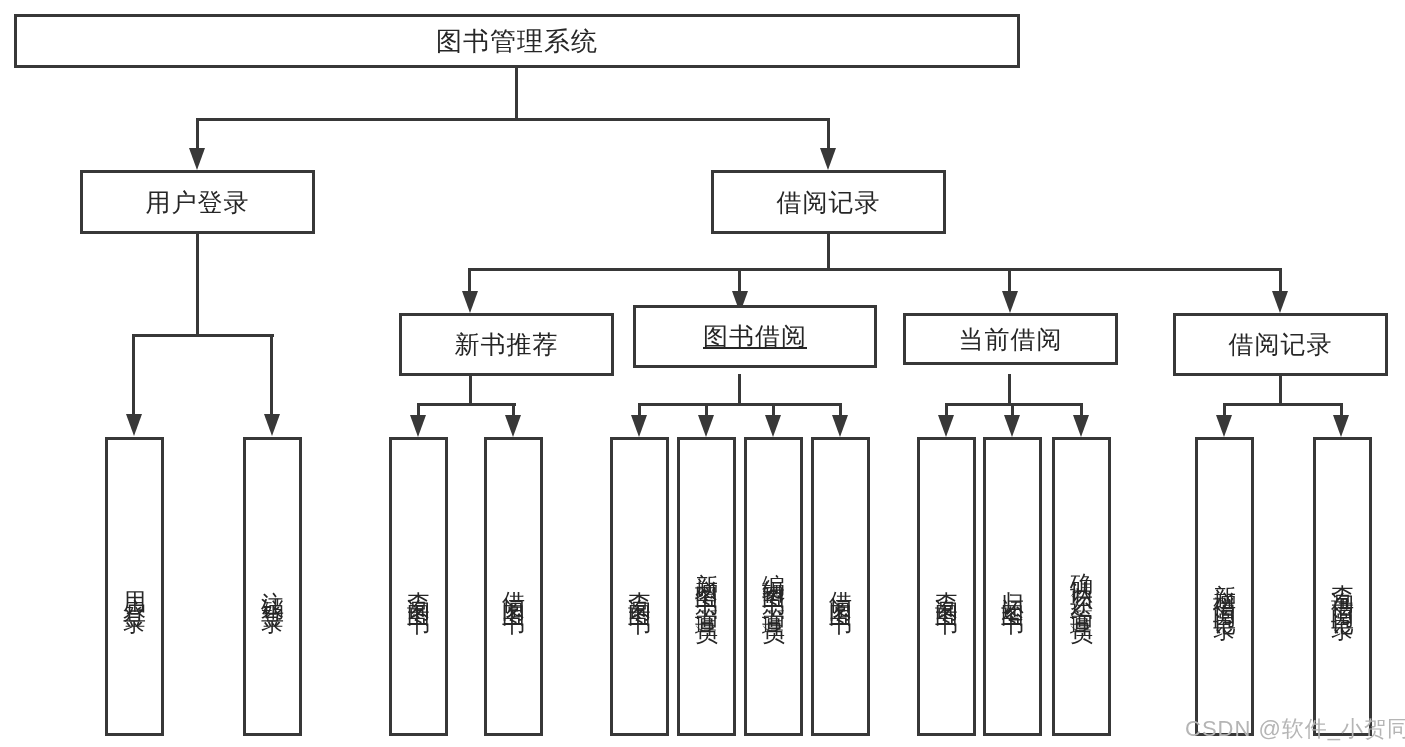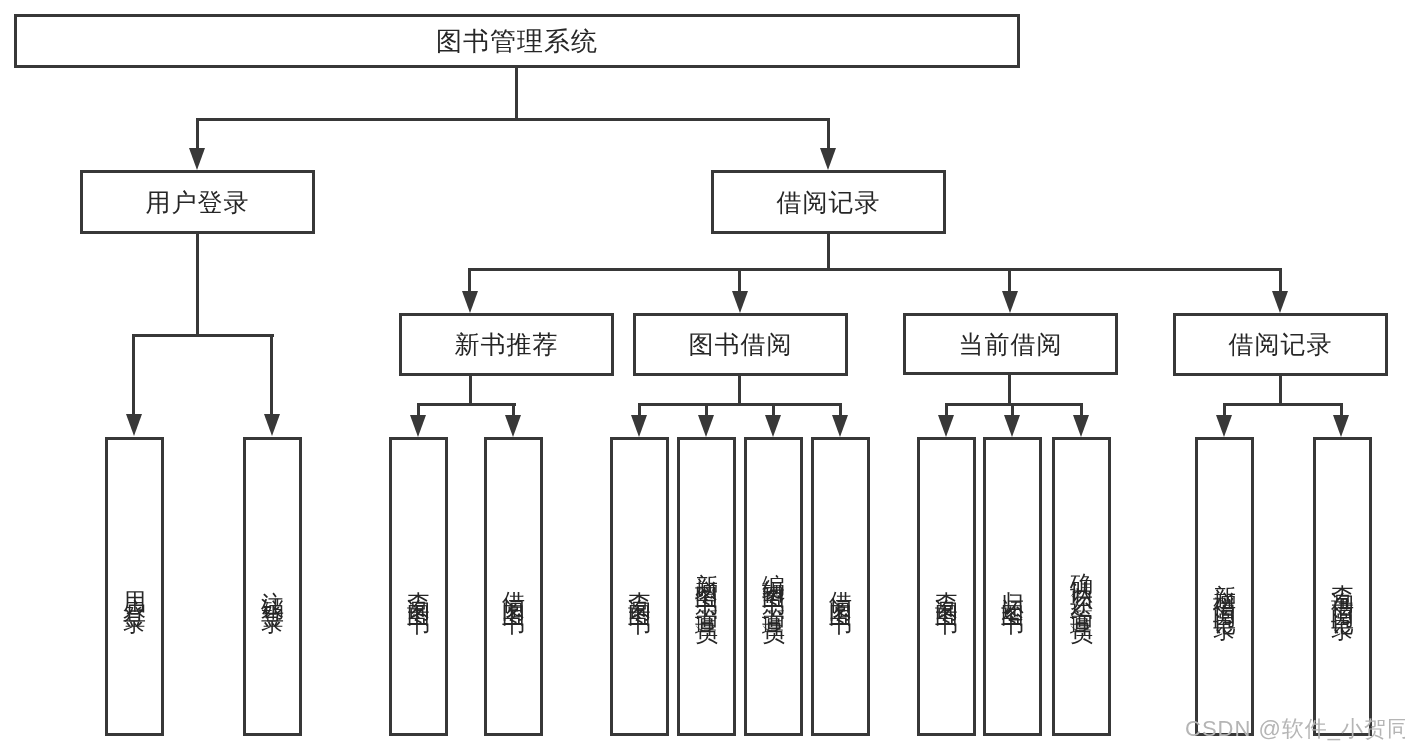--- a/index.html
+++ b/index.html
@@ -70,24 +70,24 @@
   <div class="vl" style="left:738px;top:268px;height:25px;"></div>
   <div class="ar" style="left:732px;top:291px;"></div>
   <div class="vl" style="left:1008px;top:268px;height:25px;"></div>
   <div class="ar" style="left:1002px;top:291px;"></div>
   <div class="vl" style="left:1279px;top:268px;height:25px;"></div>
   <div class="ar" style="left:1272px;top:291px;"></div>
 
   <div class="box hbox" style="left:363px;top:313px;width:215px;height:63px;margin-left:36px;">
     <span>新书推荐</span>
   </div>
-  <div class="box hbox" style="left:633px;top:313px;width:215px;height:63px;">
+  <div class="box hbox" style="left:633px;top:305px;width:244px;height:63px;text-decoration:underline;">
     <span>图书借阅</span>
   </div>
-  <div class="box hbox" style="left:903px;top:313px;width:215px;height:62px;">
+  <div class="box hbox" style="left:903px;top:313px;width:215px;height:52px;">
     <span>当前借阅</span>
   </div>
   <div class="box hbox" style="left:1173px;top:313px;width:215px;height:63px;align-items:center;">
     <span>借阅记录</span>
   </div>
 
   <div class="vl" style="left:469px;top:374px;height:32px;"></div>
   <div class="hl" style="left:417px;top:403px;width:99px;"></div>
   <div class="vl" style="left:417px;top:403px;height:14px;"></div>
   <div class="ar" style="left:410px;top:415px;"></div>

